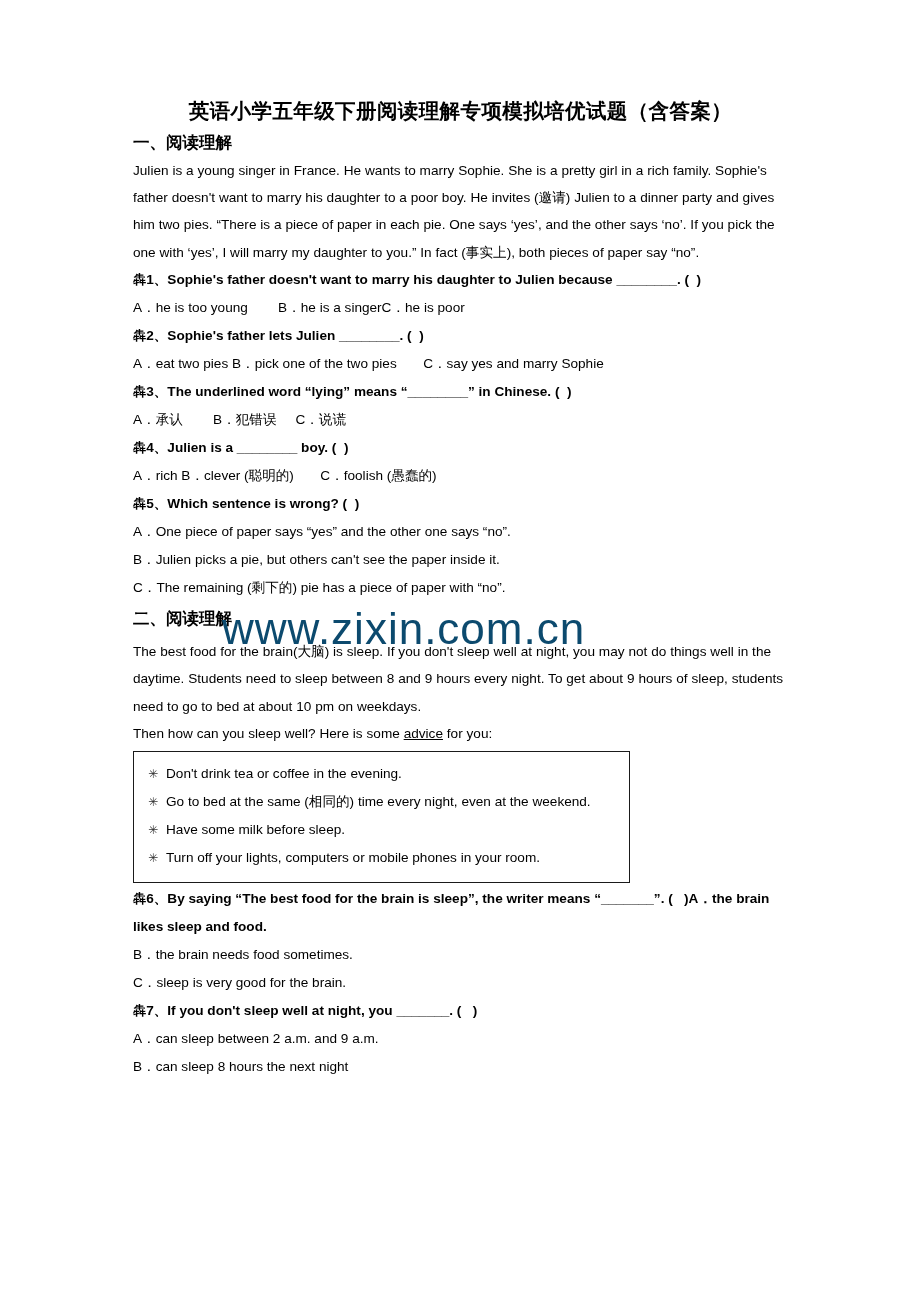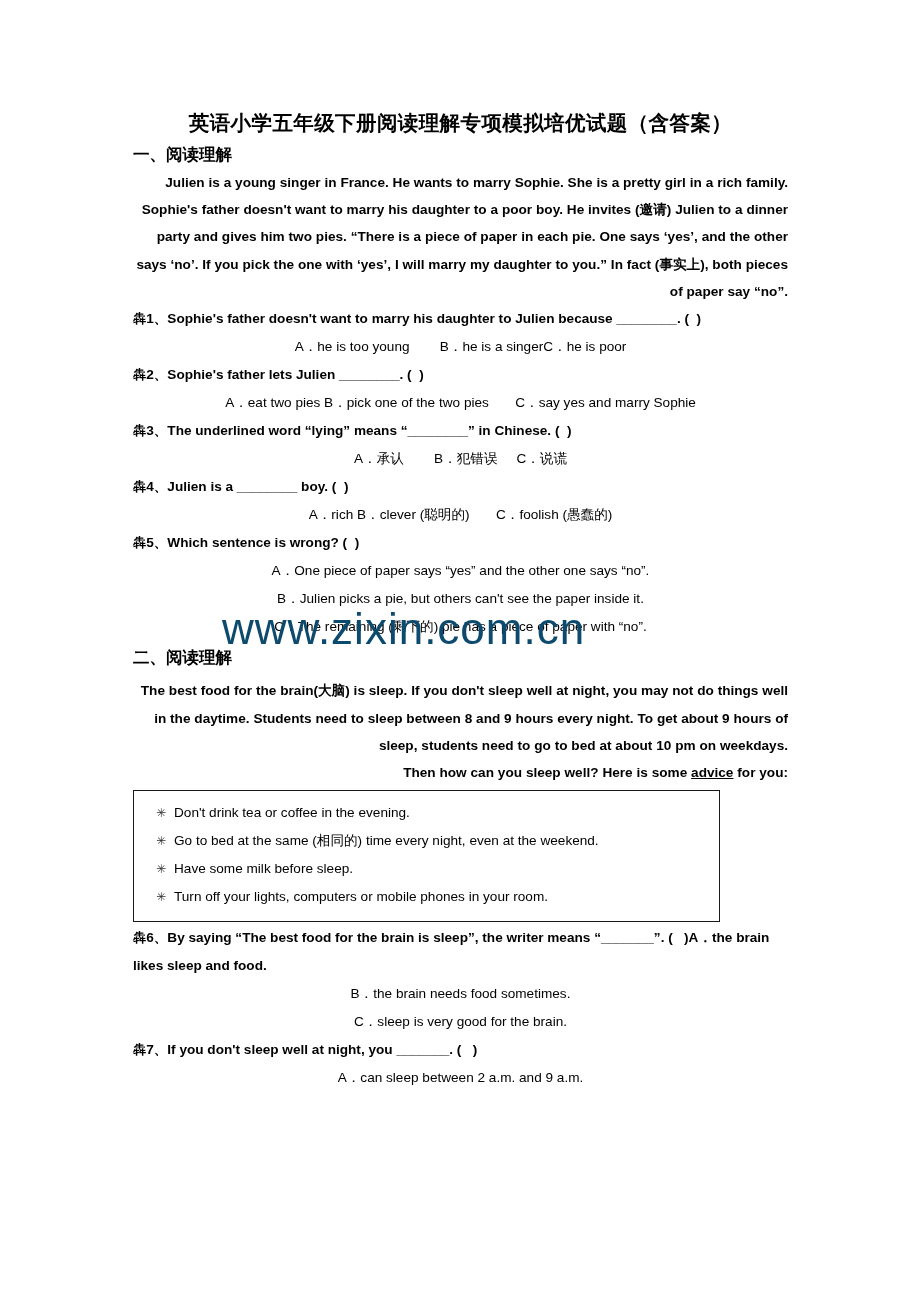--- a/index.html
+++ b/index.html
@@ -17,21 +17,21 @@
   }
   .page {
     position: absolute;
     left: 0; top: 0;
     width: 920px;
     height: 1302px;
   }
   .content {
     position: absolute;
     left: 133px;
-    top: 110px;
+    top: 98px;
     width: 655px;
   }
 
   
   .doc-title {
     font-family: "DejaVu Serif", "Liberation Serif", serif;
     font-size: 20.5px;
     font-weight: 700;
     text-align: center;
     letter-spacing: 0.4px;
@@ -50,54 +50,52 @@
   }
   .section-head.second {
     margin-top: 4px;
     margin-bottom: 6px;
   }
 
   
   .para {
     font-size: 13.6px;
     line-height: 27.2px;
-    text-align: right;
+    text-align: left;
     margin: 0;
     word-spacing: 0.1px;
-    font-weight: bold;
   }
 
   
   .qline {
     font-size: 13.6px;
     line-height: 28px;
     margin: 0;
     white-space: pre-wrap;
     font-weight: bold;
   }
   .qmark {
     font-family: "DejaVu Sans", sans-serif;
     font-size: 13.2px;
   }
   .optline {
     font-size: 13.6px;
     line-height: 28px;
     margin: 0;
     white-space: pre-wrap;
-    text-align: center;
   }
   .u { text-decoration: underline; }
 
   
   .advice-box {
     border: 1.4px solid #1a1a1a;
     margin: 4px 0 2px 0;
-    width: 587px;
+    width: 497px;
     box-sizing: border-box;
-    padding: 8px 0 10px 12px;
+    padding: 8px 0 10px 4px;
   }
   .advice-item {
     font-size: 13.6px;
     line-height: 28px;
     margin: 0;
     padding-left: 10px;
     white-space: pre-wrap;
   }
   .bullet {
     font-family: "DejaVu Sans", sans-serif;
@@ -169,15 +167,16 @@
       <p class="advice-item"><span class="bullet">✳</span><span>Have some milk before sleep.</span></p>
       <p class="advice-item"><span class="bullet">✳</span><span>Turn off your lights, computers or mobile phones in your room.</span></p>
     </div>
 
     <p class="qline"><span class="qmark">犇</span><span>6、</span><span>By saying “The best food for the brain is sleep”, the writer means “_______”. (   )A．the brain likes sleep and food.</span></p>
     <p class="optline">B．the brain needs food sometimes.</p>
     <p class="optline">C．sleep is very good for the brain.</p>
 
     <p class="qline"><span class="qmark">犇</span><span>7、</span><span>If you don't sleep well at night, you _______. (   )</span></p>
     <p class="optline">A．can sleep between 2 a.m. and 9 a.m.</p>
+    <p class="optline">B．can sleep 8 hours the next night</p>
 
   </div>
 </div>
 
 </body></html>

